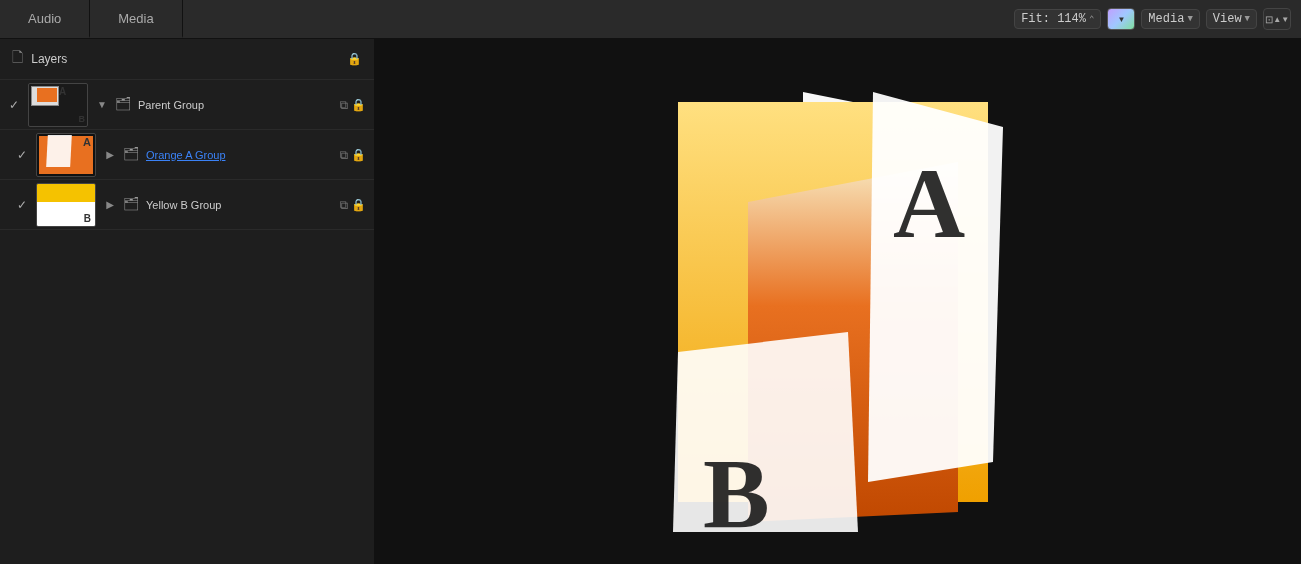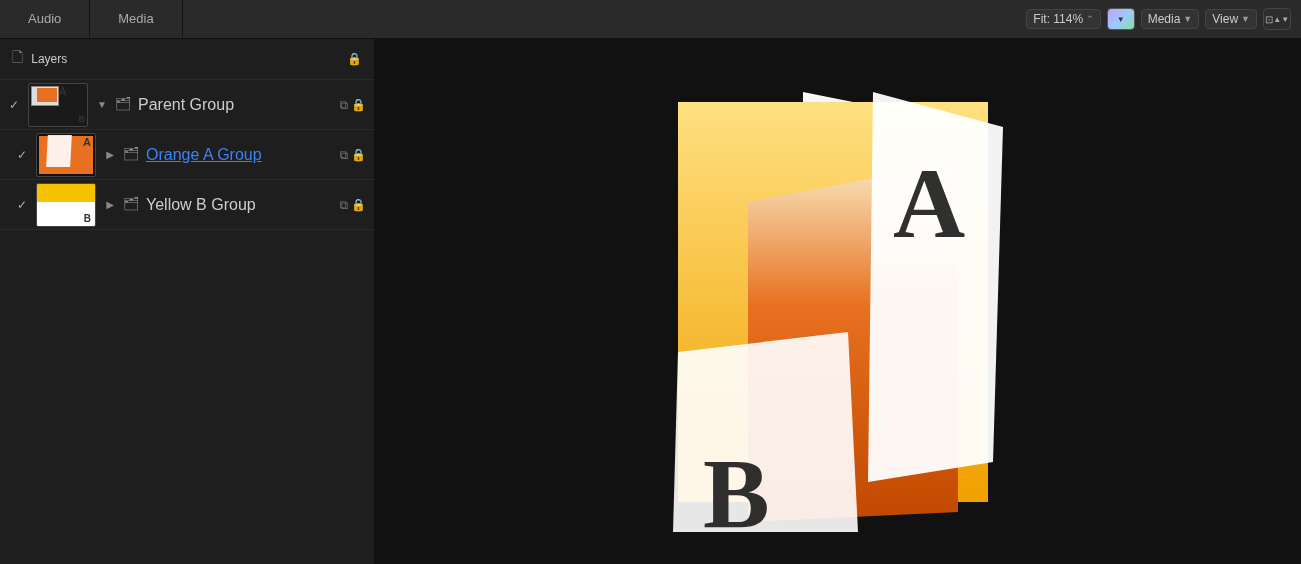--- a/index.html
+++ b/index.html
@@ -59,20 +59,21 @@
       display: flex;
       align-items: center;
       gap: 3px;
       color: #ccc;
       font-size: 12px;
       cursor: pointer;
       padding: 2px 6px;
       border-radius: 4px;
       background: #333;
       border: 1px solid #444;
+      font-family: Liberation Mono, monospace;
     }
 
     .toolbar-chevron {
       font-size: 9px;
       color: #999;
     }
 
     .color-picker-btn {
       width: 28px;
       height: 22px;
@@ -280,21 +281,21 @@
       width: 18px;
       height: 18px;
       flex-shrink: 0;
       margin: 0 5px;
       color: #999;
       font-size: 13px;
     }
 
     .layer-name {
       flex: 1;
-      font-size: 16px;
+      font-size: 11px;
       color: #ccc;
       overflow: hidden;
       text-overflow: ellipsis;
       white-space: nowrap;
     }
 
     .layer-name.linked {
       text-decoration: underline;
       color: #3b82f6;
     }

